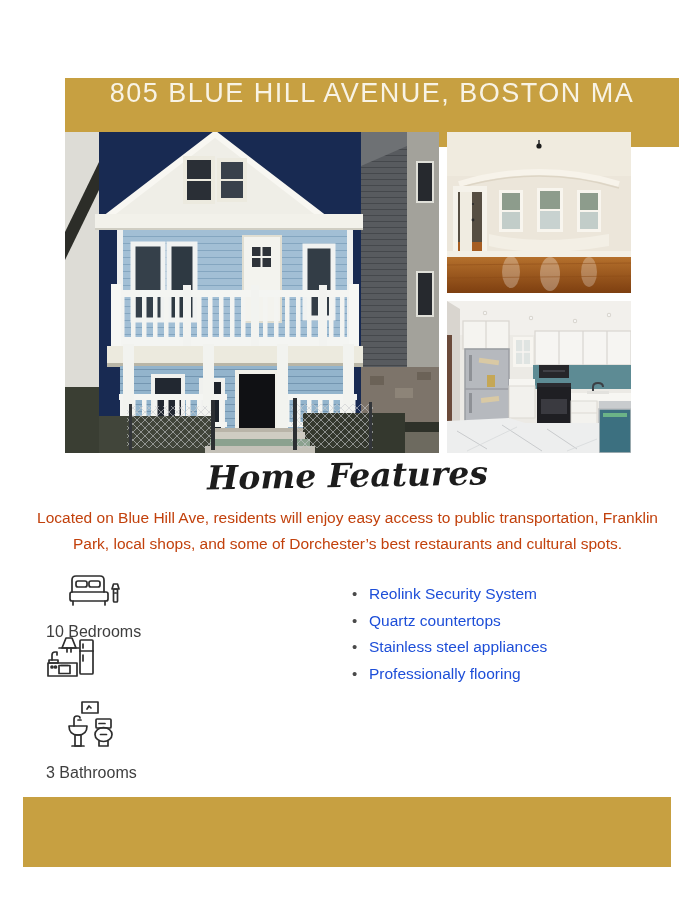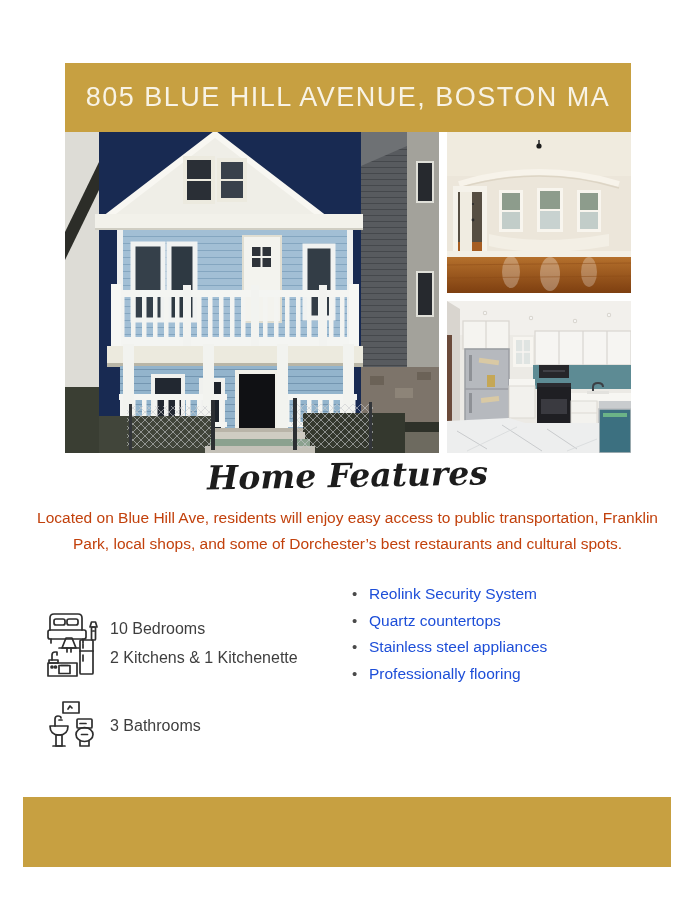--- a/index.html
+++ b/index.html
@@ -4,22 +4,22 @@
 <style>
   html,body{margin:0;padding:0;}
   body{
     width:695px;height:900px;background:#ffffff;position:relative;overflow:hidden;
     font-family:"Liberation Sans", sans-serif;color:#3a3a3a;
   }
   .abs{position:absolute;}
 
   
   .banner{
-    left:65px;top:63px;width:566px;height:69px;background:#C7A041;
-    display:flex;align-items:center;justify-content:center;
+    left:65px;top:78px;width:614px;height:69px;background:#C7A041;
+    display:flex;justify-content:center;
   }
   .banner-title{
     color:#F8F3E5;font-size:27px;font-weight:400;letter-spacing:1.5px;white-space:nowrap;
   }
 
   
   .photo{display:block;}
   .photo-main{left:65px;top:132px;width:374px;height:321px;}
   .photo-top{left:447px;top:132px;width:184px;height:161px;}
   .photo-bottom{left:447px;top:301px;width:184px;height:152px;}
@@ -35,23 +35,23 @@
   
   .description{
     left:35px;top:505px;width:625px;text-align:center;
     font-size:15.5px;line-height:26px;color:#c2410c;
   }
 
   
   .stat-row{display:flex;align-items:center;gap:12px;left:46px;}
   .stat-row .icon{flex:0 0 auto;display:block;}
   .stat-label{font-size:16px;color:#3e3e3e;white-space:nowrap;}
-  .stat-1{top:609px;}
+  .stat-1{top:571px;flex-direction:column;}
   .stat-2{top:634px;}
-  .stat-3{top:700px;}
+  .stat-3{top:700px;flex-direction:column;}
   .licon{stroke:#2e2e2e;stroke-width:1.7;fill:none;stroke-linecap:round;stroke-linejoin:round;}
 
   
   .bullets{left:351px;top:581px;width:320px;list-style:none;margin:0;padding:0;}
   .bullets li{
     position:relative;padding-left:18px;font-size:15.5px;line-height:26.5px;
     color:#1d4ed8;white-space:nowrap;
   }
   .bullets li::before{
     content:"\2022";position:absolute;left:1px;top:0;color:#4a4a4a;font-size:15px;
@@ -321,21 +321,20 @@
       <path d="M34,17 h13 M37,10 v4 M37,21 v6"></path>
       <path d="M6,26 v-5 q0,-3 3,-3 h2 v3"></path>
       <rect x="3" y="26" width="9" height="3"></rect>
       <rect x="2" y="29" width="29" height="13"></rect>
       <rect x="13" y="31.5" width="11" height="8"></rect>
       <path d="M15,31.5 h7"></path>
       <circle cx="6" cy="33" r="1"></circle>
       <circle cx="9.5" cy="33" r="1"></circle>
     </g>
   </svg>
-  <span class="stat-label">2 Kitchens &amp; 1 Kitchenette</span>
 </div>
 
 <div class="abs stat-row stat-3">
   <svg class="icon" width="52" height="52" viewBox="0 0 52 52">
     <g class="licon">
       <rect x="17" y="2" width="16" height="11"></rect>
       <path d="M22,9 l2,-3 l2,2"></path>
       <path d="M9,26 v-7 q0,-3 3,-3 q3,0 3,2"></path>
       <path d="M13,20 h3"></path>
       <path d="M4,26 h18 q0,9 -9,9 q-9,0 -9,-9 z"></path>

